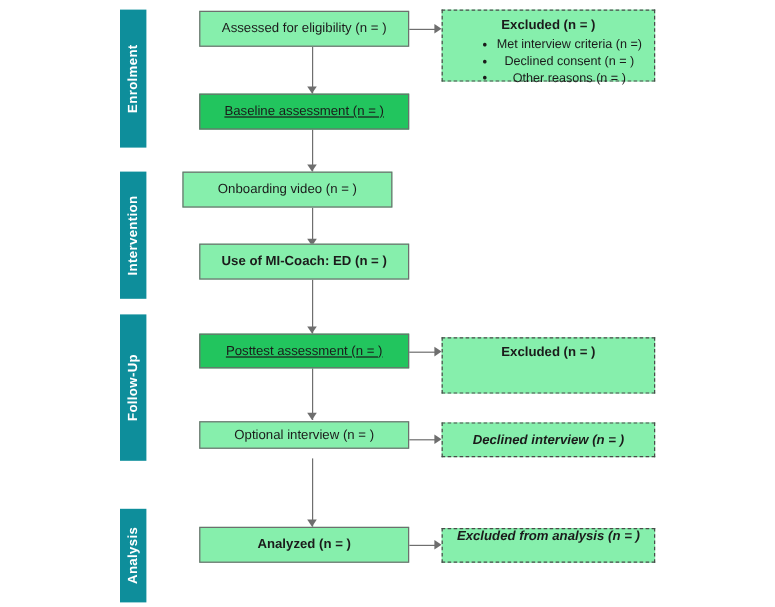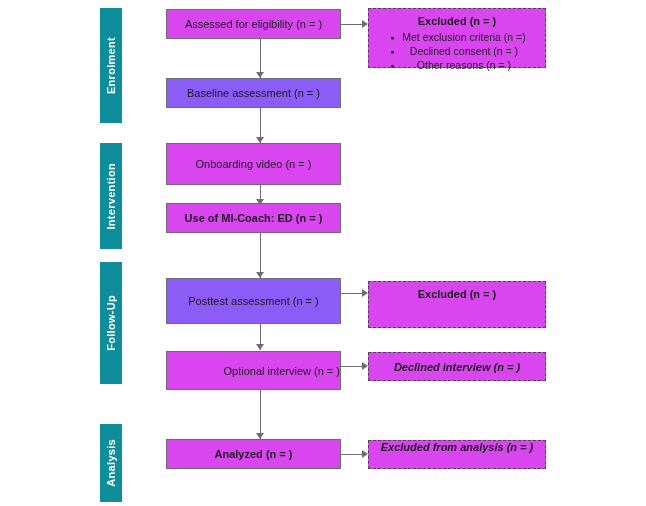--- a/index.html
+++ b/index.html
@@ -35,34 +35,35 @@
     writing-mode: vertical-rl;
     transform: rotate(180deg);
     white-space: nowrap;
   }
 
   
   .box {
     position: absolute;
     box-sizing: border-box;
     border: 1px solid #6e6e6e;
-    background: #d946ef;
+    background: #86efac;
     display: flex;
     align-items: center;
     justify-content: center;
     font-size: 11px;
     color: #1b1b1b;
     text-align: center;
   }
   .box.shaded {
-    background: #8b5cf6;
+    background: #22c55e;
+    text-decoration: underline;
   }
   .box.dashed {
     border: 1px dashed #4a4a4a;
-    align-items: center;
+    align-items: flex-end;
     justify-content: flex-start;
     padding: 6px 10px;
     flex-direction: column;
   }
   .box.dashed.center {
     align-items: center;
     justify-content: center;
     font-style: italic;
   }
   .dashed-title {
@@ -171,44 +172,44 @@
   <div class="arrow-right" style="left:362px; top:450px;"></div>
 
   <div class="box" style="left:166px; top:9px; width:175px; height:30px;">
     <span>Assessed for eligibility (n = )</span>
   </div>
 
   <div class="box shaded" style="left:166px; top:78px; width:175px; height:30px;">
     <span>Baseline assessment (n = )</span>
   </div>
 
-  <div class="box" style="left:166px; top:143px; width:175px; height:42px;justify-content:center;">
+  <div class="box" style="left:152px; top:143px; width:175px; height:30px;justify-content:center;">
     <span>Onboarding video (n = )</span>
   </div>
 
   <div class="box" style="left:166px; top:203px; width:175px; height:30px;font-weight:bold;">
     <span>Use of MI-Coach: ED (n = )</span>
   </div>
 
-  <div class="box shaded" style="left:166px; top:278px; width:175px; height:46px;">
+  <div class="box shaded" style="left:166px; top:278px; width:175px; height:29px;">
     <span>Posttest assessment (n = )</span>
   </div>
 
-  <div class="box" style="left:166px; top:351px; width:175px; height:39px;justify-content:flex-end;">
+  <div class="box" style="left:166px; top:351px; width:175px; height:23px;">
     <span>Optional interview (n = )</span>
   </div>
 
   <div class="box" style="left:166px; top:439px; width:175px; height:30px;font-weight:bold;">
     <span>Analyzed (n = )</span>
   </div>
 
   <div class="box dashed" style="left:368px; top:8px; width:178px; height:60px;">
     <div class="dashed-title">Excluded (n = )</div>
     <ul class="bullets">
-      <li>Met exclusion criteria (n =)</li>
+      <li>Met interview criteria (n =)</li>
       <li>Declined consent (n = )</li>
       <li>Other reasons (n = )</li>
     </ul>
   </div>
 
   <div class="box dashed" style="left:368px; top:281px; width:178px; height:47px;">
     <div class="dashed-title">Excluded (n = )</div>
     <ul class="bullets">
     </ul>
   </div>

